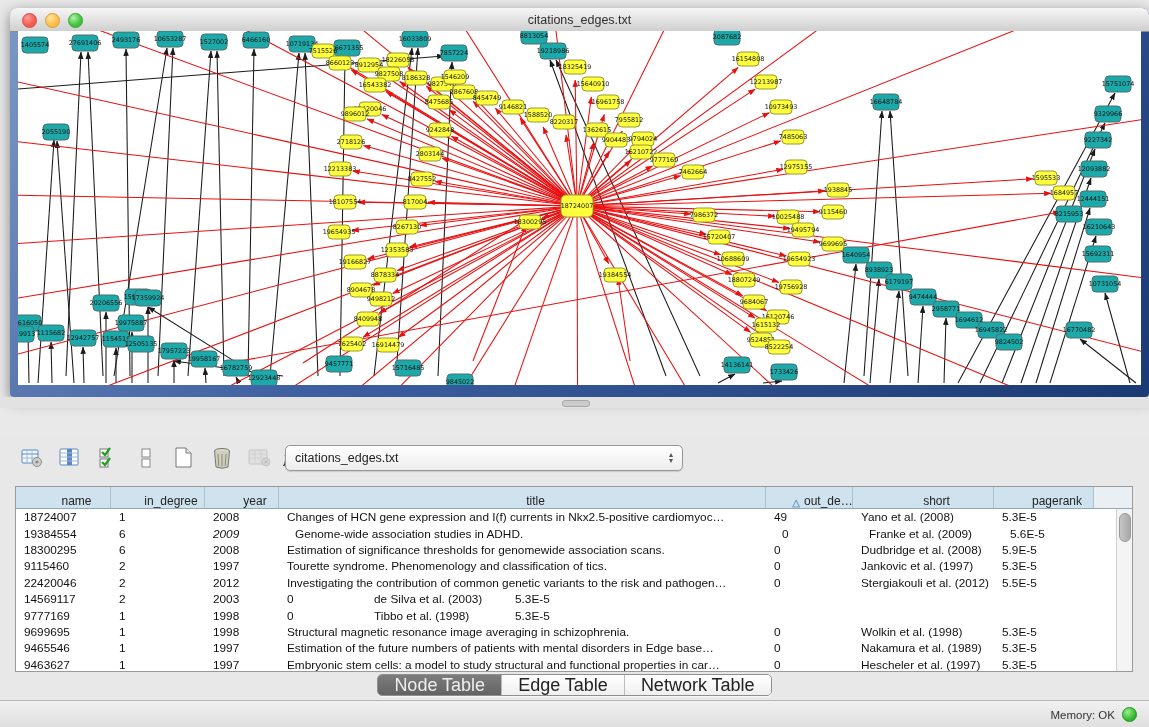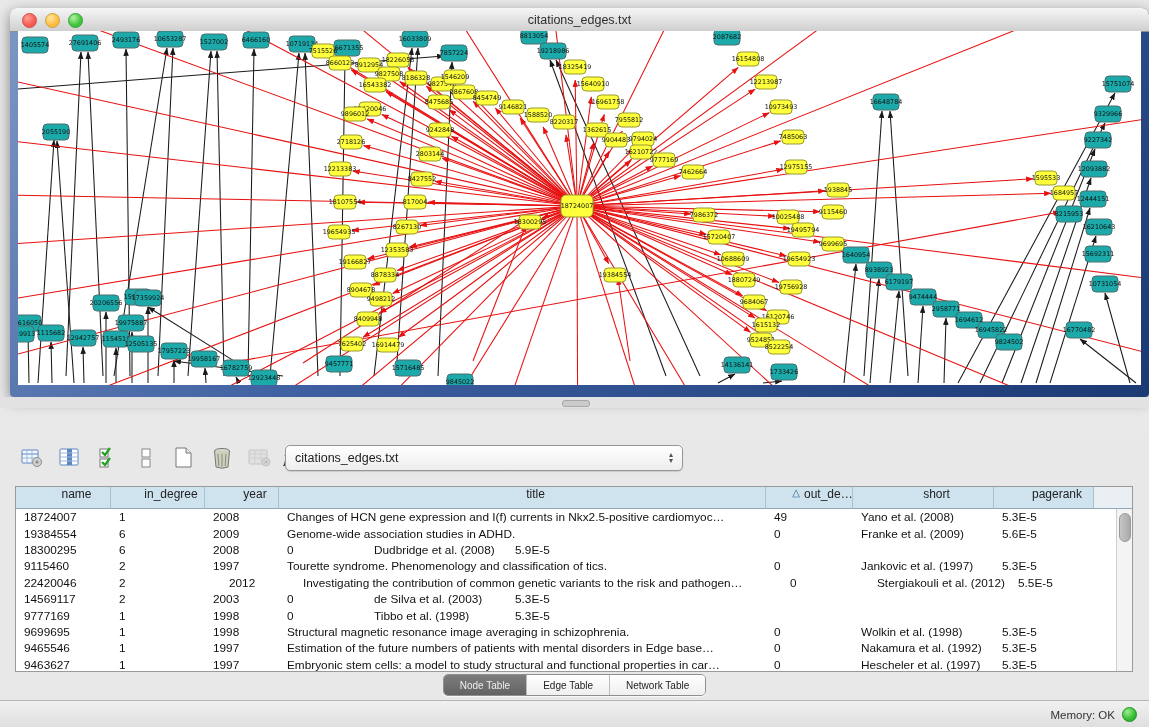--- a/index.html
+++ b/index.html
@@ -50,33 +50,33 @@
     background:linear-gradient(#ffffff,#ededed);display:flex;align-items:center;font-size:12.5px;color:#222;cursor:pointer;
     box-shadow:0 1px 1px rgba(0,0,0,.12);}
   .dropdown .val{padding-left:9px;flex:1;}
   .dd-arrows{display:flex;flex-direction:column;line-height:6px;font-size:8px;color:#555;padding-right:9px;}
 
   
   .tablebox{position:absolute;left:15px;top:52px;width:1118px;height:186px;background:#ffffff;
     border:1px solid #9a9a9a;box-sizing:border-box;overflow:hidden;}
   .thead{display:flex;height:22px;}
   .hcell{box-sizing:border-box;height:22px;background:#cfe3ef;border-right:1px solid #a9c2d2;border-bottom:1px solid #8fa9ba;
-    font-size:12px;color:#222;display:flex;align-items:flex-start;justify-content:center;cursor:pointer;overflow:hidden;white-space:nowrap;padding-left:27px;}
+    font-size:12px;color:#222;display:flex;align-items:flex-end;justify-content:center;cursor:pointer;overflow:hidden;white-space:nowrap;padding-left:27px;}
   .hcell .sort{color:#336699;font-size:10px;margin-right:4px;}
   .hfiller{box-sizing:border-box;background:#e9eff3;border-bottom:1px solid #8fa9ba;}
   .trow{display:flex;height:16.4px;align-items:center;font-size:11.8px;color:#111;cursor:default;}
   .tcell{box-sizing:border-box;padding-left:8px;white-space:nowrap;overflow:hidden;}
   .vscroll{position:absolute;right:0;top:22px;bottom:0;width:15px;background:#f4f4f4;border-left:1px solid #cfcfcf;}
   .vthumb{position:absolute;left:2px;top:4px;width:10px;height:27px;border-radius:6px;
     background:linear-gradient(90deg,#c6c6c6,#a9a9a9);border:1px solid #9a9a9a;cursor:pointer;}
 
   
   .tabsbar{position:absolute;left:0;top:240px;width:1149px;height:26px;display:flex;justify-content:center;align-items:flex-start;}
   .seg{display:flex;border:1px solid #8f8f8f;border-radius:5px;overflow:hidden;height:20px;box-shadow:0 1px 1px rgba(255,255,255,.8);}
-  .tab{padding:0 16px;font-size:10px;display:flex;align-items:center;background:linear-gradient(#ffffff,#efefef);
+  .tab{padding:0 16px;font-size:18px;display:flex;align-items:center;background:linear-gradient(#ffffff,#efefef);
     color:#222;cursor:pointer;border-left:1px solid #bdbdbd;}
   .tab:first-child{border-left:none;}
   .tab.selected{background:linear-gradient(#7d7d7d,#636363);color:#efefef;border-left:none;}
 
   
   .statusbar{position:absolute;left:0;top:700px;width:1149px;height:27px;background:linear-gradient(#f1f1f1,#dedede);
     border-top:1px solid #b5b5b5;display:flex;align-items:center;justify-content:flex-end;font-size:11.5px;color:#333;}
   .mem-dot{width:13px;height:13px;border-radius:50%;margin:0 12px 0 7px;
     background:radial-gradient(circle at 35% 30%,#9dee8f,#2eb82e 65%);border:1px solid #1e8f1e;}
 </style>
@@ -865,47 +865,48 @@
             <div class="tcell" style="width: 94px;">1</div>
             <div class="tcell" style="width: 74px;">2008</div>
             <div class="tcell" style="width: 487px;">Changes of HCN gene expression and I(f) currents in Nkx2.5-positive cardiomyoc…</div>
             <div class="tcell" style="width: 87px;">49</div>
             <div class="tcell" style="width: 141px;">Yano et al. (2008)</div>
             <div class="tcell" style="width: 100px;">5.3E-5</div>
           </div>
           <div class="trow">
             <div class="tcell" style="width: 95px;">19384554</div>
             <div class="tcell" style="width: 94px;">6</div>
-            <div class="tcell" style="width: 74px;">2009</div>
-            <div class="tcell" style="width: 487px;">Genome-wide association studies in ADHD.</div>
+            <div class="tcell" style="width: 74px; font-style: italic;">2009</div>
+            <div class="tcell" style="width: 487px; margin-left: 8px;">Genome-wide association studies in ADHD.</div>
             <div class="tcell" style="width: 87px;">0</div>
             <div class="tcell" style="width: 141px;">Franke et al. (2009)</div>
             <div class="tcell" style="width: 100px;">5.6E-5</div>
           </div>
           <div class="trow">
             <div class="tcell" style="width: 95px;">18300295</div>
             <div class="tcell" style="width: 94px;">6</div>
             <div class="tcell" style="width: 74px;">2008</div>
+            <div class="tcell" style="width: 487px;">Estimation of significance thresholds for genomewide association scans.</div>
             <div class="tcell" style="width: 87px;">0</div>
             <div class="tcell" style="width: 141px;">Dudbridge et al. (2008)</div>
             <div class="tcell" style="width: 100px;">5.9E-5</div>
           </div>
           <div class="trow">
             <div class="tcell" style="width: 95px;">9115460</div>
             <div class="tcell" style="width: 94px;">2</div>
             <div class="tcell" style="width: 74px;">1997</div>
             <div class="tcell" style="width: 487px;">Tourette syndrome. Phenomenology and classification of tics.</div>
             <div class="tcell" style="width: 87px;">0</div>
             <div class="tcell" style="width: 141px;">Jankovic et al. (1997)</div>
             <div class="tcell" style="width: 100px;">5.3E-5</div>
           </div>
           <div class="trow">
             <div class="tcell" style="width: 95px;">22420046</div>
             <div class="tcell" style="width: 94px;">2</div>
-            <div class="tcell" style="width: 74px; margin-left: 16px;">2012</div>
+            <div class="tcell" style="width: 74px;">2012</div>
             <div class="tcell" style="width: 487px;">Investigating the contribution of common genetic variants to the risk and pathogen…</div>
             <div class="tcell" style="width: 87px;">0</div>
             <div class="tcell" style="width: 141px;">Stergiakouli et al. (2012)</div>
             <div class="tcell" style="width: 100px;">5.5E-5</div>
           </div>
           <div class="trow">
             <div class="tcell" style="width: 95px;">14569117</div>
             <div class="tcell" style="width: 94px;">2</div>
             <div class="tcell" style="width: 74px;">2003</div>
             <div class="tcell" style="width: 87px;">0</div>
@@ -928,21 +929,21 @@
             <div class="tcell" style="width: 87px;">0</div>
             <div class="tcell" style="width: 141px;">Wolkin et al. (1998)</div>
             <div class="tcell" style="width: 100px;">5.3E-5</div>
           </div>
           <div class="trow">
             <div class="tcell" style="width: 95px;">9465546</div>
             <div class="tcell" style="width: 94px;">1</div>
             <div class="tcell" style="width: 74px;">1997</div>
             <div class="tcell" style="width: 487px;">Estimation of the future numbers of patients with mental disorders in Edge base…</div>
             <div class="tcell" style="width: 87px;">0</div>
-            <div class="tcell" style="width: 141px;">Nakamura et al. (1992)</div>
+            <div class="tcell" style="width: 141px;">Nakamura et al. (1989)</div>
             <div class="tcell" style="width: 100px;">5.3E-5</div>
           </div>
           <div class="trow">
             <div class="tcell" style="width: 95px;">9463627</div>
             <div class="tcell" style="width: 94px;">1</div>
             <div class="tcell" style="width: 74px;">1997</div>
             <div class="tcell" style="width: 487px;">Embryonic stem cells: a model to study structural and functional properties in car…</div>
             <div class="tcell" style="width: 87px;">0</div>
             <div class="tcell" style="width: 141px;">Hescheler et al. (1997)</div>
             <div class="tcell" style="width: 100px;">5.3E-5</div>

